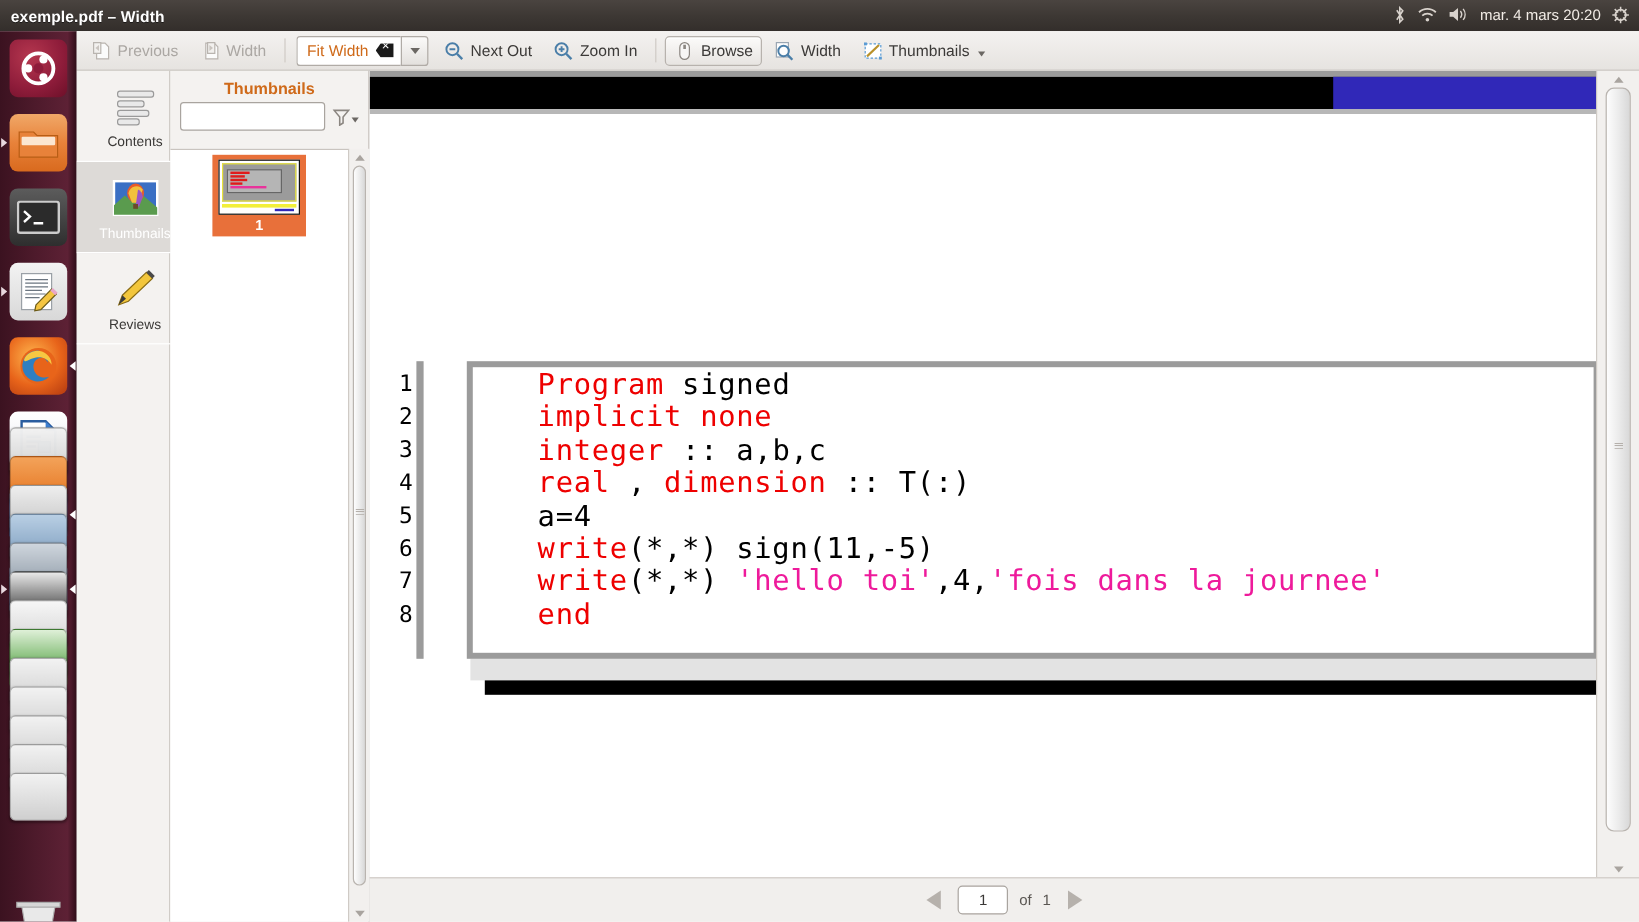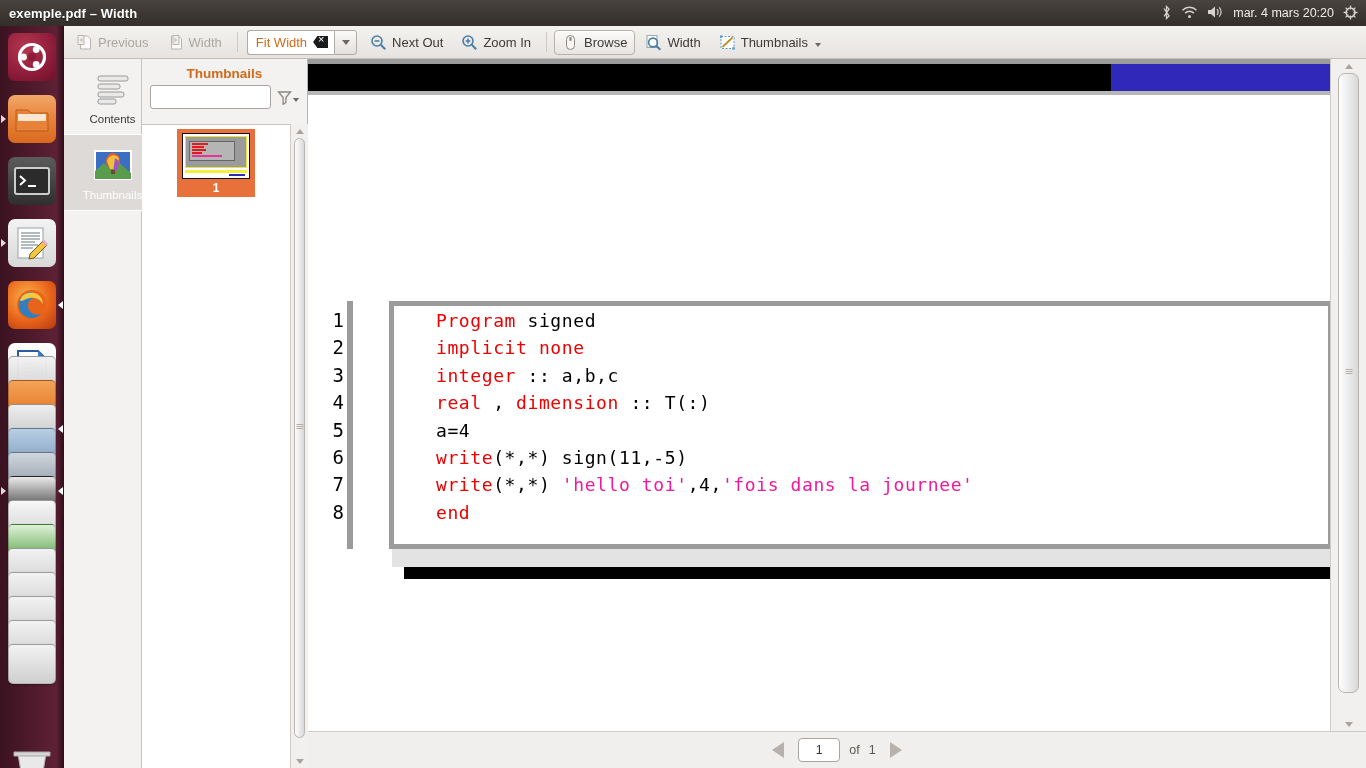--- a/index.html
+++ b/index.html
@@ -178,22 +178,22 @@
     position: absolute; left: 81px; top: 242px; width: 944px; height: 248px;
     background: #ffffff; border: 5px solid #9b9b9b;
   }
   #gutter { position: absolute; left: 39px; top: 242px; width: 6px; height: 248px; background: #9b9b9b; }
   #line-nums {
     position: absolute; left: 0; top: 248px; width: 36px;
     text-align: right; font-family: "DejaVu Sans Mono", monospace;
     font-size: 19px; color: #000000; line-height: 27.4px;
   }
   #code-lines {
-    position: absolute; left: 128px; top: 248px;
-    font-family: "DejaVu Sans Mono", monospace; font-size: 18px;
+    position: absolute; left: 140px; top: 248px;
+    font-family: "DejaVu Sans Mono", monospace; font-size: 24px;
     line-height: 27.4px; white-space: pre; letter-spacing: 0.6px;
   }
   .kw { color: #ee0000; }
   .pl { color: #000000; }
   .st { color: #ee1a9b; }
 
   
   #pager {
     position: absolute; left: 244px; right: 0; bottom: 0; height: 37px;
     background: #f1efed; border-top: 1px solid #cfcac5;
@@ -509,20 +509,30 @@
           <path d="M2 22l9-8 7 6 6-8 14 12v6H2z" fill="#5a9b4e"></path>
           <ellipse cx="20" cy="12" rx="7" ry="8" fill="#e85c2a"></ellipse>
           <path d="M14 12a7 8 0 0 1 12-3l-4 11h-5z" fill="#f2c13c"></path>
           <path d="M22 9a6 8 0 0 1 4 6l-3 8h-3z" fill="#9b56c4"></path>
           <rect x="18" y="21" width="4" height="4" fill="#6b4a2a"></rect>
         </svg>
       </span>
       <span>Thumbnails</span>
     </div>
 
+    <div class="nav-item">
+      <span class="nav-ico">
+        <svg width="38" height="34" viewBox="0 0 38 34">
+          <path d="M5 30l3-8 20-19 5 5-20 19z" fill="#f2c63c" stroke="#8a6c14"></path>
+          <path d="M28 3l5 5 2-2-5-5z" fill="#4a4a4a"></path>
+          <path d="M5 30l3-8 3 3z" fill="#3a3a3a"></path>
+        </svg>
+      </span>
+      <span>Reviews</span>
+    </div>
 
   </div>
 
   <div id="thumb-panel">
     <div id="thumb-title">Thumbnails</div>
     <div id="thumb-search-row">
       <div id="thumb-search"></div>
       <span style="display:flex;align-items:center;gap:1px;">
         <svg width="15" height="15" viewBox="0 0 15 15">
           <path d="M1.5 2h12l-4.6 5.5v5l-2.8 1.8V7.5z" fill="none" stroke="#8b8681" stroke-width="1.3"></path>

